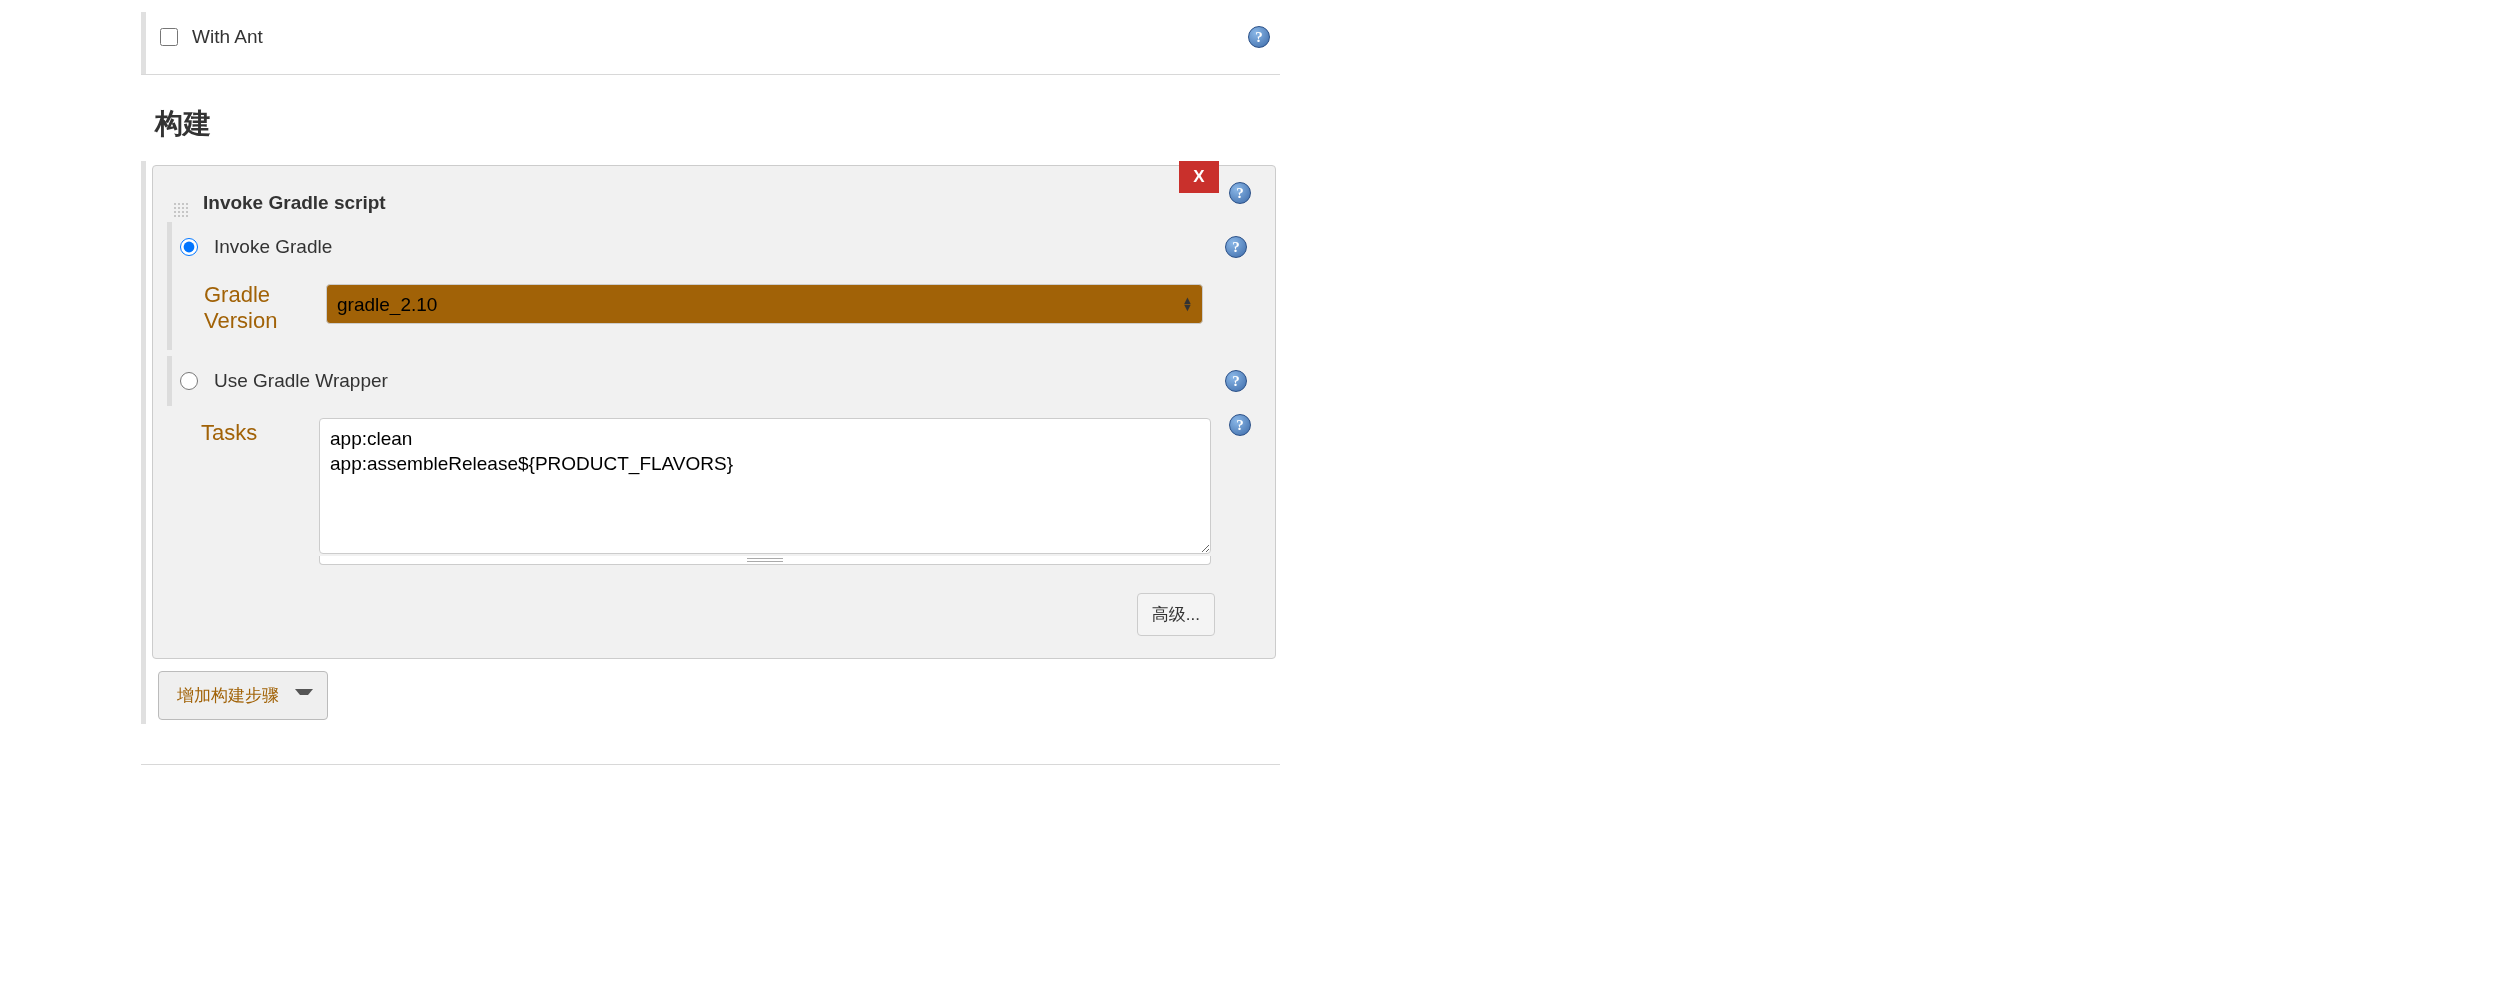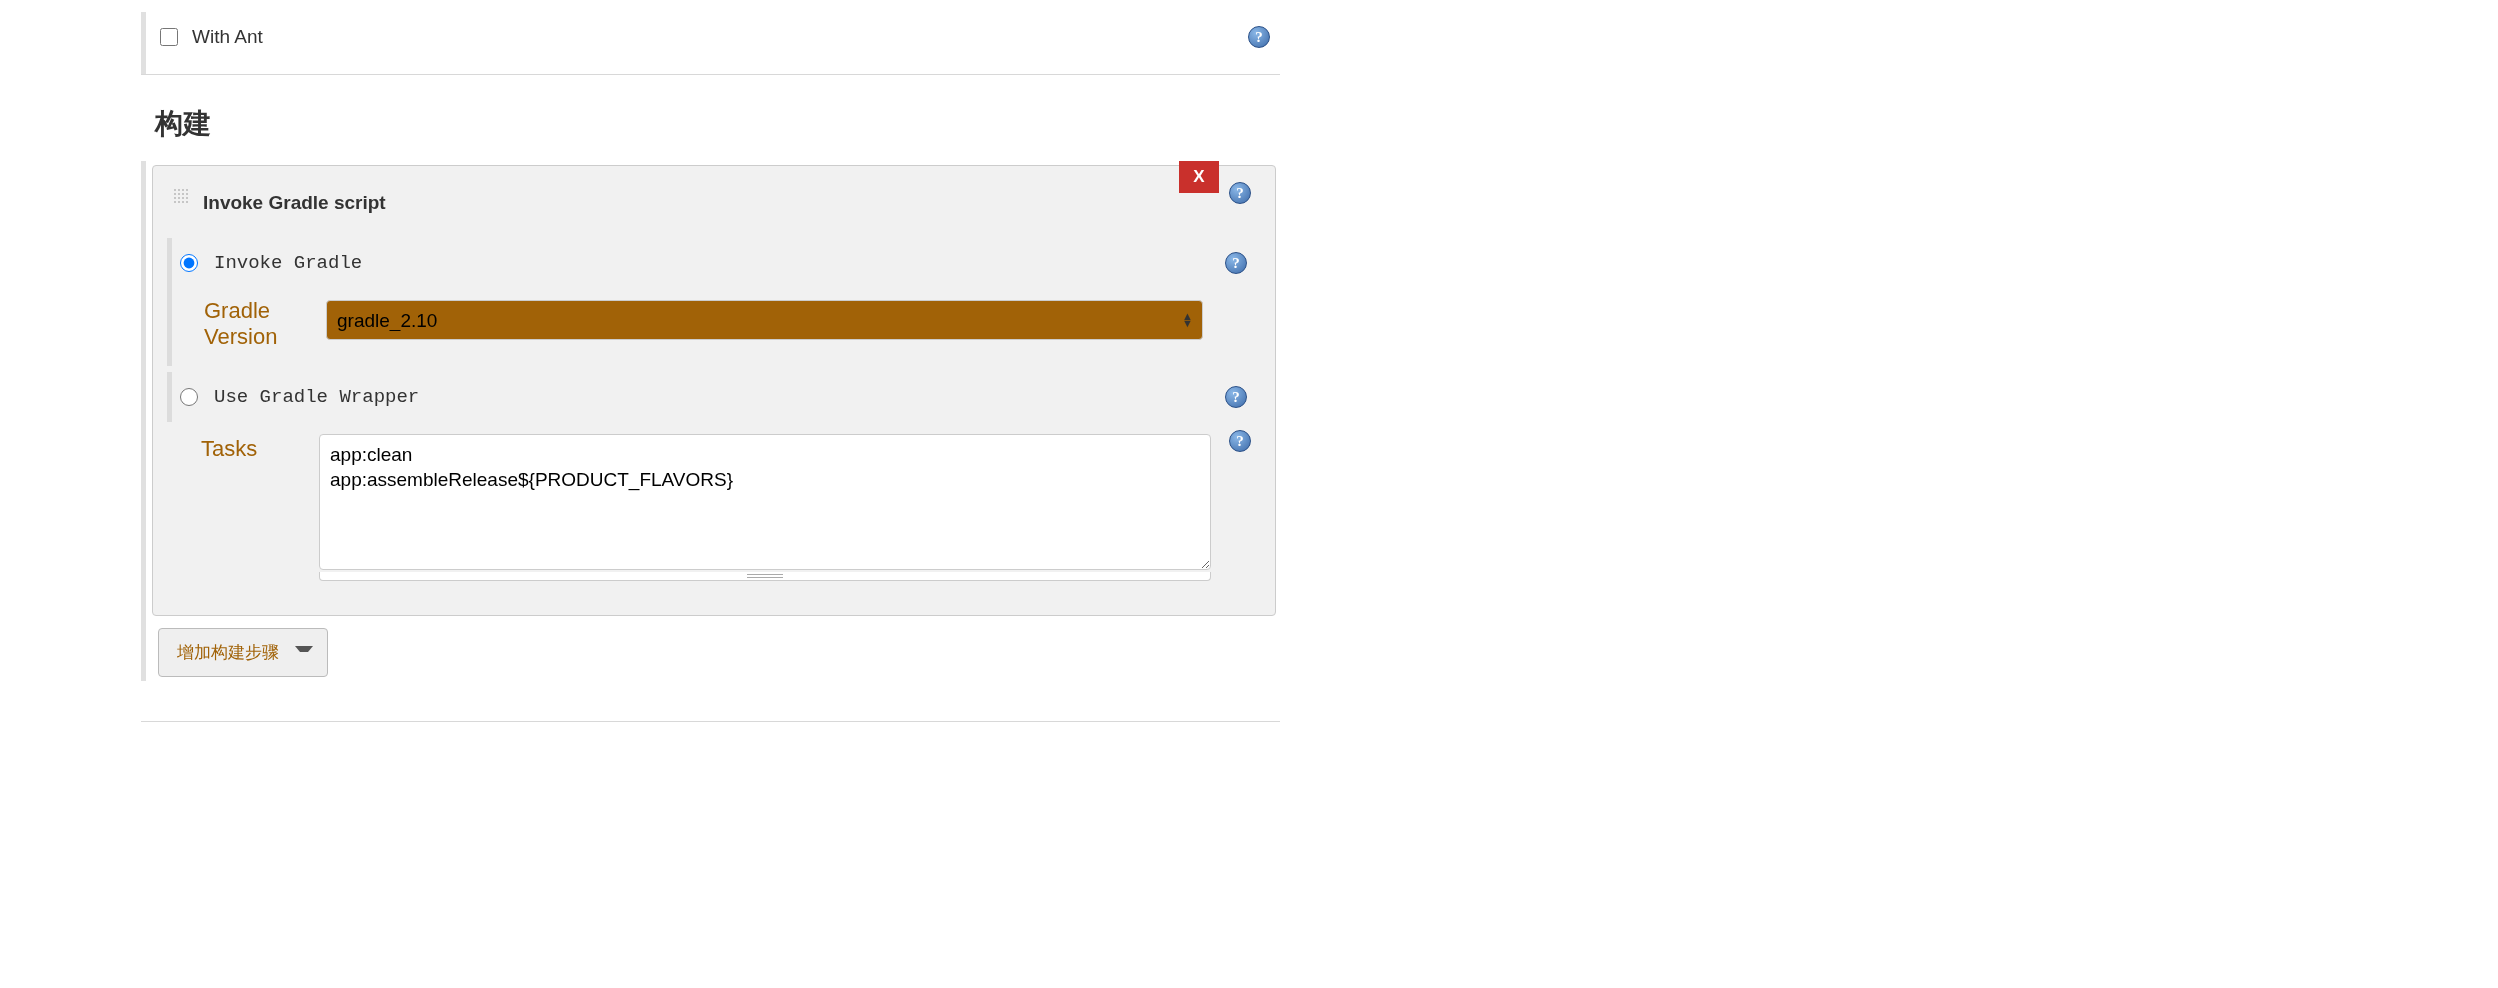--- a/index.html
+++ b/index.html
@@ -95,23 +95,23 @@
       border: none;
       font-size: 17px;
       font-weight: bold;
       cursor: pointer;
       display: flex;
       align-items: center;
       justify-content: center;
     }
     .step-header {
       display: flex;
-      align-items: flex-start;
-      position: relative;
-      margin-bottom: 16px;
+      align-items: flex-end;
+      position: relative;
+      margin-bottom: 0;
     }
     .drag-handle {
       width: 16px;
       height: 16px;
       margin-right: 10px;
       background-image: radial-gradient(circle, #bbb 1px, transparent 1px);
       background-size: 4px 4px;
       opacity: 0.8;
     }
     .step-title {
@@ -135,21 +135,20 @@
       position: relative;
     }
     .radio-input {
       width: 18px;
       height: 18px;
       margin-right: 12px;
     }
     .radio-label {
       font-size: 19px;
       color: #333;
-      font-family: Liberation Mono, monospace;
     }
     .radio-row .help-icon {
       right: 0;
     }
     .field-row {
       display: flex;
       align-items: flex-start;
       padding: 8px 0;
       position: relative;
     }
@@ -330,20 +329,23 @@
         <div class="field-row" style="padding-left:8px;">
           <span class="field-label">Tasks</span>
           <div class="field-control">
             <textarea class="textarea-input" style="">app:clean
 app:assembleRelease${PRODUCT_FLAVORS}</textarea>
             <div class="textarea-resize-grip"></div>
           </div>
           <span class="help-icon">?</span>
         </div>
 
+        <div class="advanced-row">
+          <button class="advanced-btn">高级...</button>
+        </div>
       </div>
 
       <div class="add-step-row">
         <button class="add-step-btn">
           <span>增加构建步骤</span>
           <span class="dropdown-caret"></span>
         </button>
       </div>
 
     </div>

